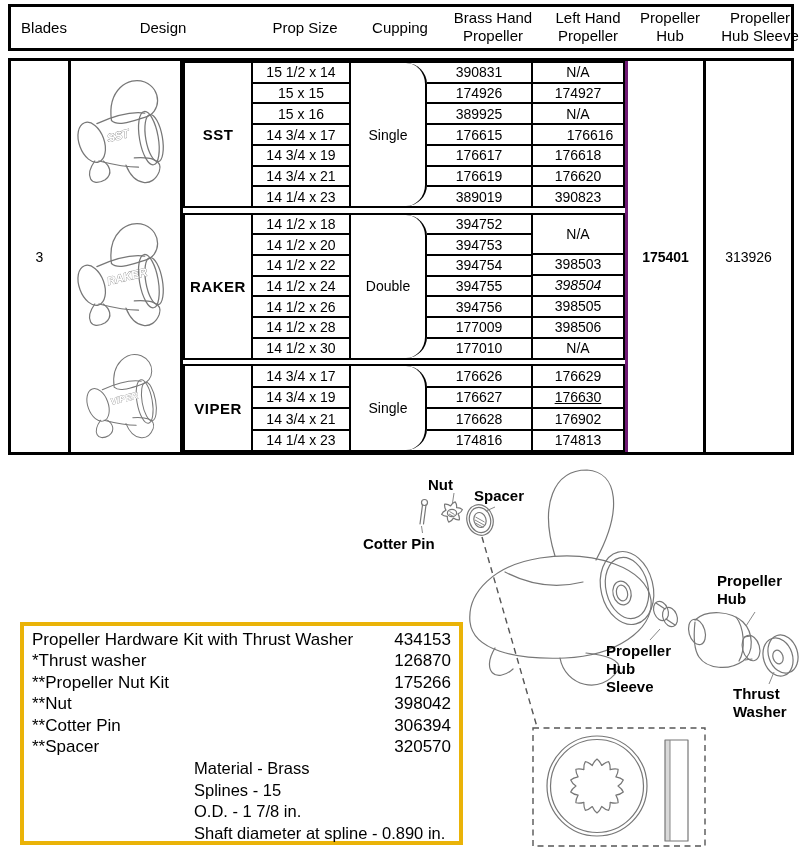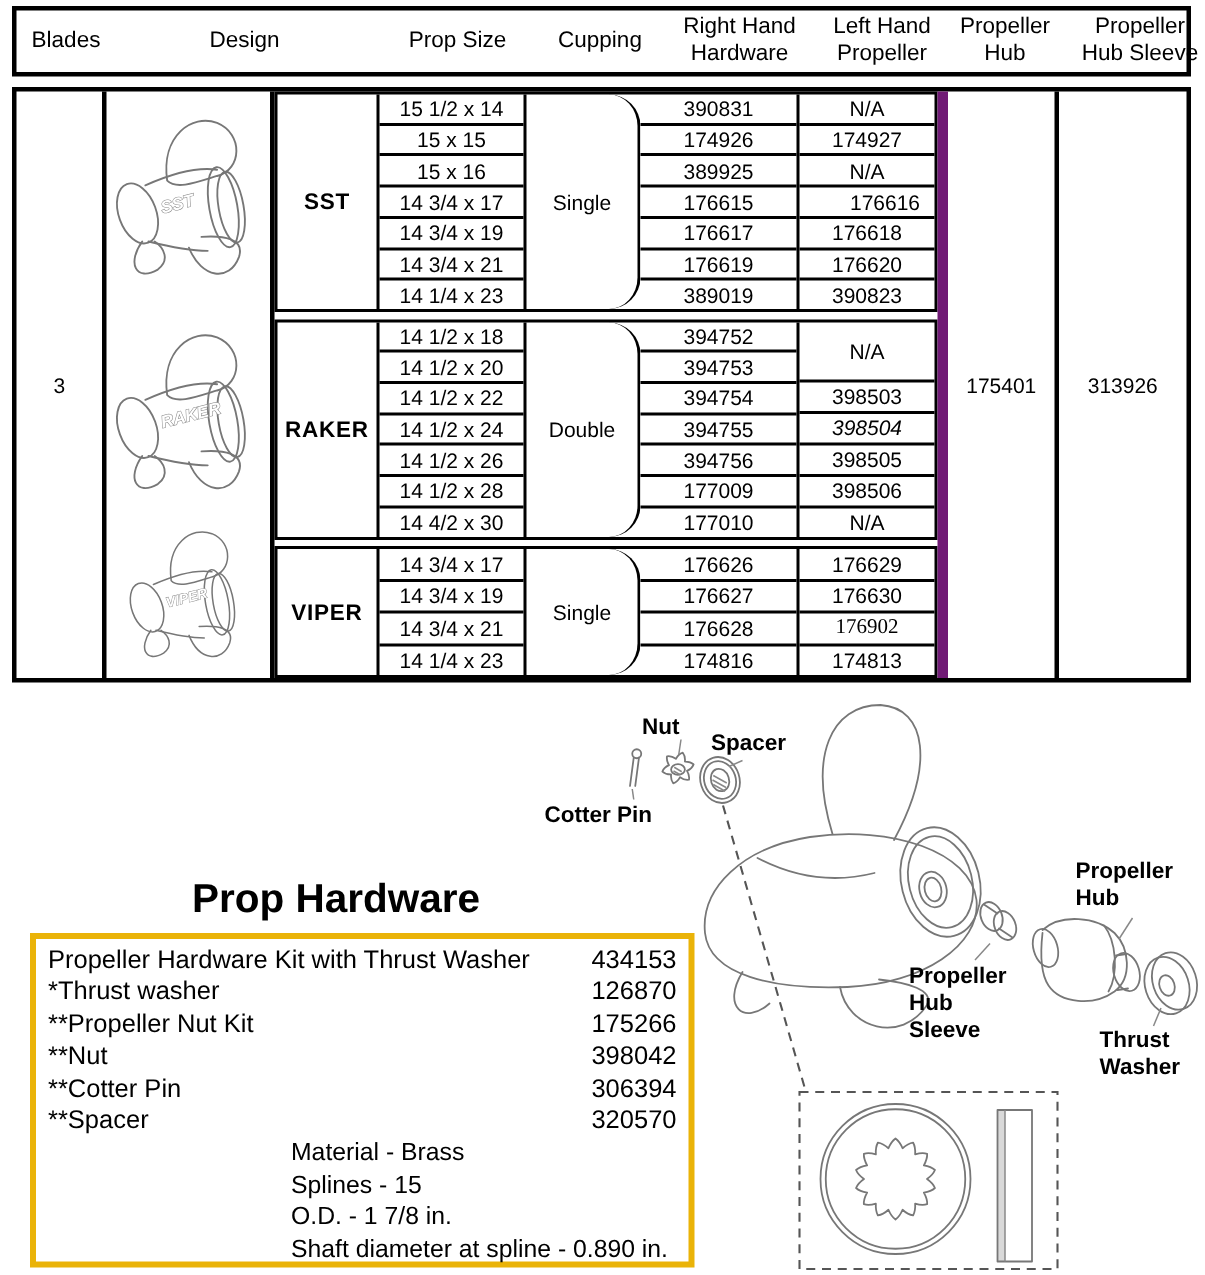--- a/index.html
+++ b/index.html
@@ -21,21 +21,21 @@
   .groups-col { flex:1; display:flex; flex-direction:column; justify-content:space-between; }
   .group-box { border:2px solid #000; display:flex; align-items:stretch; }
   .name-cell { width:68px; border-right:2px solid #000; font-weight:bold; font-size:15px; letter-spacing:.5px; }
   .rows-col { display:flex; flex-direction:column; }
   .sizes-col { width:98px; border-right:2px solid #000; }
   .cupping-cell { width:76px; border-right:2px solid #000; font-size:14px;border-radius:21px; }
   .rh-col { width:106px; border-right:2px solid #000; }
   .lh-col { flex:1; }
   .row-cell { flex:1; display:flex; align-items:center; justify-content:center; font-size:14px; border-bottom:2px solid #000; }
   .rows-col .row-cell:last-child { border-bottom:none; }
-  .hub-cell { width:78px; border-left:7px solid #701a75; font-size:14px; }
+  .hub-cell { width:78px; border-left:3px solid #701a75; font-size:14px;font-weight:bold; }
   .sleeve-cell { width:88px; border-left:3px solid #000; font-size:14px; }
 
   
   .hw-title { position:absolute; left:224px; top:584px; transform:translateX(-50%); font-size:27px; font-weight:bold; white-space:nowrap; }
   .hw-box { position:absolute; left:20px; top:622px; width:443px; height:223px; border:4px solid #eab308; padding:3px 8px; display:flex; flex-direction:column; }
   .hw-row { display:flex; justify-content:space-between; align-items:center; font-size:17px; height:21.5px; }
   .hw-part { text-align:right; }
   .hw-notes { margin-left:162px; font-size:16.5px; }
   .hw-note { height:21.5px; display:flex; align-items:center; white-space:nowrap; }
 
@@ -49,21 +49,21 @@
 </head>
 <body>
 
 <div class="page">
 
   <div class="hdr-box">
     <div class="hdr-label" style="left:33px">Blades</div>
     <div class="hdr-label" style="left:152px">Design</div>
     <div class="hdr-label" style="left:294px">Prop Size</div>
     <div class="hdr-label" style="left:389px">Cupping</div>
-    <div class="hdr-label wrap" style="left:482px">Right Hand Hardware</div>
+    <div class="hdr-label wrap" style="left:482px">Brass Hand Propeller</div>
     <div class="hdr-label wrap" style="left:577px">Left Hand Propeller</div>
     <div class="hdr-label wrap" style="left:659px">Propeller Hub</div>
     <div class="hdr-label wrap" style="left:749px">Propeller Hub Sleeve</div>
   </div>
 
   <div class="spec-table">
     <div class="cell blades-cell">3</div>
     <div class="design-cell" id="design-images">
         <svg width="104" height="142" viewBox="0 0 100 118">
     <g class="art">
@@ -136,21 +136,21 @@
         </div>
         <div class="group-box" style="height: 147px;">
           <div class="cell name-cell">RAKER</div>
           <div class="rows-col sizes-col">
             <div class="row-cell">14 1/2 x 18</div>
             <div class="row-cell">14 1/2 x 20</div>
             <div class="row-cell">14 1/2 x 22</div>
             <div class="row-cell">14 1/2 x 24</div>
             <div class="row-cell">14 1/2 x 26</div>
             <div class="row-cell">14 1/2 x 28</div>
-            <div class="row-cell">14 4/2 x 30</div>
+            <div class="row-cell">14 1/2 x 30</div>
           </div>
           <div class="cell cupping-cell">Double</div>
           <div class="rows-col rh-col">
             <div class="row-cell">394752</div>
             <div class="row-cell">394753</div>
             <div class="row-cell">394754</div>
             <div class="row-cell">394755</div>
             <div class="row-cell">394756</div>
             <div class="row-cell">177009</div>
             <div class="row-cell">177010</div>
@@ -174,31 +174,30 @@
           </div>
           <div class="cell cupping-cell">Single</div>
           <div class="rows-col rh-col">
             <div class="row-cell">176626</div>
             <div class="row-cell">176627</div>
             <div class="row-cell">176628</div>
             <div class="row-cell">174816</div>
           </div>
           <div class="rows-col lh-col">
             <div class="row-cell" style="flex: 1 1 0%;">176629</div>
-            <div class="row-cell" style="flex: 1 1 0%;">176630</div>
-            <div class="row-cell" style="flex: 1 1 0%; font-family: Liberation Serif, serif;">176902</div>
+            <div class="row-cell" style="flex: 1 1 0%; text-decoration: underline;">176630</div>
+            <div class="row-cell" style="flex: 1 1 0%;">176902</div>
             <div class="row-cell" style="flex: 1 1 0%;">174813</div>
           </div>
         </div>
       </div>
     <div class="cell hub-cell">175401</div>
     <div class="cell sleeve-cell">313926</div>
   </div>
 
-  <div class="hw-title">Prop Hardware</div>
   <div class="hw-box" id="hw-box">
     <div id="hw-items">
         <div class="hw-row">
           <div class="hw-name">Propeller Hardware Kit with Thrust Washer</div>
           <div class="hw-part">434153</div>
         </div>
         <div class="hw-row">
           <div class="hw-name">*Thrust washer</div>
           <div class="hw-part">126870</div>
         </div>

